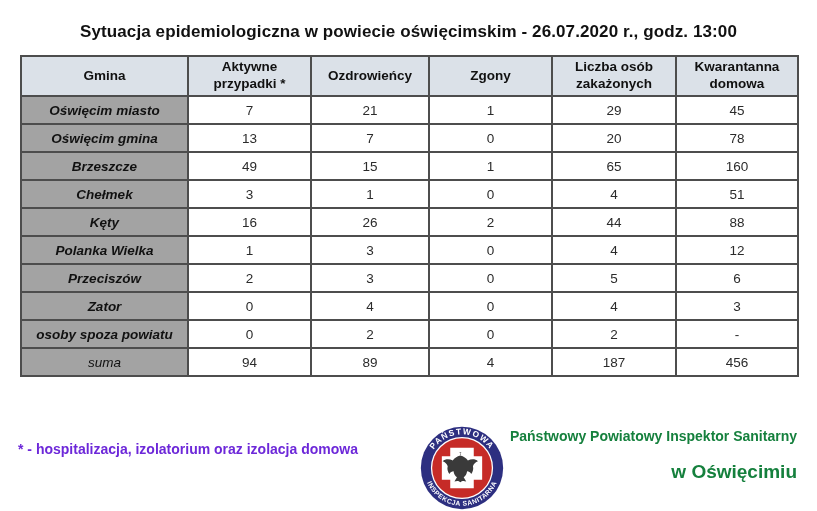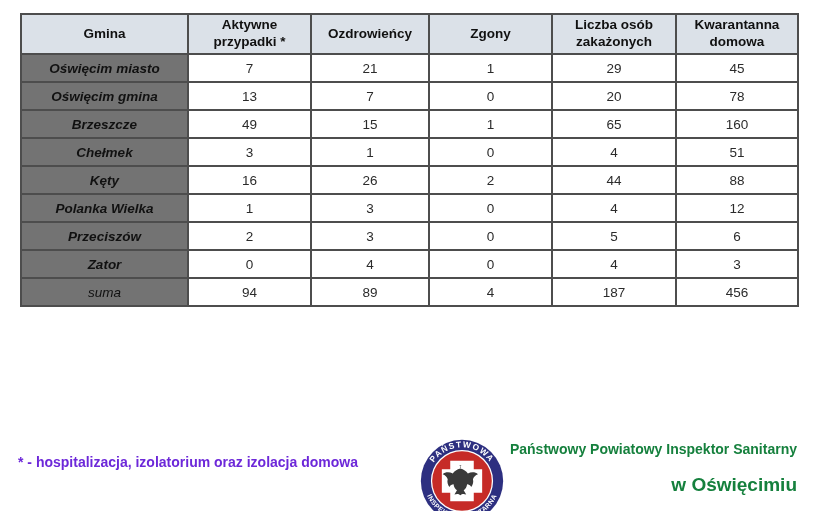--- a/index.html
+++ b/index.html
@@ -37,21 +37,21 @@
   }
   table.epi thead th {
     background: #dbe1e8;
     font-weight: bold;
     height: 40px;
     line-height: 1.25;
     color: #111;
   }
   table.epi tbody tr { height: 28px; }
   td.gmina-cell {
-    background: #737373;
+    background: #a3a3a3;
     font-weight: bold;
     font-style: italic;
     color: #111;
   }
   td.value-cell { color: #2b2b2b; background: #ffffff; }
   tr.total-row td.gmina-cell { font-weight: normal; font-style: italic; }
 
   .footer { position: absolute; left: 0; right: 0; top: 413px; height: 98px; }
   .footnote {
     position: absolute; left: 18px; top: 28px;
@@ -64,20 +64,21 @@
   .signature .line1 { font-size: 14px; }
   .signature .line2 { font-size: 19px; margin-top: 17px; }
   .logo-wrap { position: absolute; left: 420px; top: 13px; width: 84px; height: 84px; }
   .logo-wrap svg { display: block; }
 </style>
 </head>
 <body>
 
 <div class="page">
 
+  <div class="title">Sytuacja epidemiologiczna w powiecie oświęcimskim - 26.07.2020 r., godz. 13:00</div>
 
   <table class="epi">
     <colgroup>
       <col style="width:167px">
         <col style="width:123px">
         <col style="width:118px">
       <col style="width:123px">
         <col style="width:124px">
         <col style="width:122px">
     </colgroup>
@@ -158,20 +159,28 @@
 
     <tr>
       <td class="gmina-cell">Zator</td>
       <td class="value-cell">0</td>
       <td class="value-cell">4</td>
       <td class="value-cell">0</td>
       <td class="value-cell">4</td>
       <td class="value-cell">3</td>
     </tr>
 
+    <tr>
+      <td class="gmina-cell">osoby spoza powiatu</td>
+      <td class="value-cell">0</td>
+      <td class="value-cell">2</td>
+      <td class="value-cell">0</td>
+      <td class="value-cell">2</td>
+      <td class="value-cell">-</td>
+    </tr>
 
     <tr class="total-row">
       <td class="gmina-cell">suma</td>
       <td class="value-cell">94</td>
       <td class="value-cell">89</td>
       <td class="value-cell">4</td>
       <td class="value-cell">187</td>
       <td class="value-cell">456</td>
     </tr>
   </tbody>

